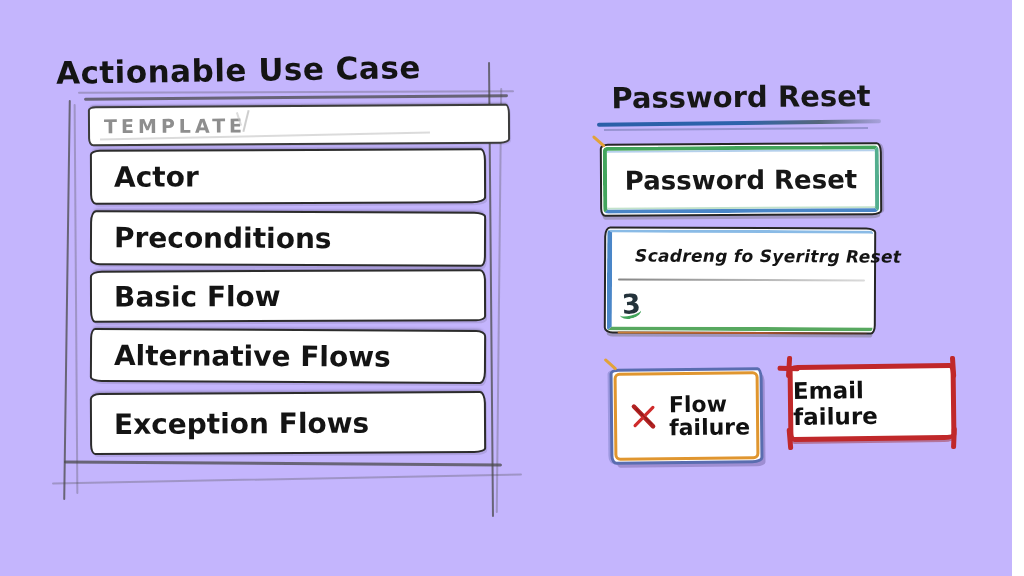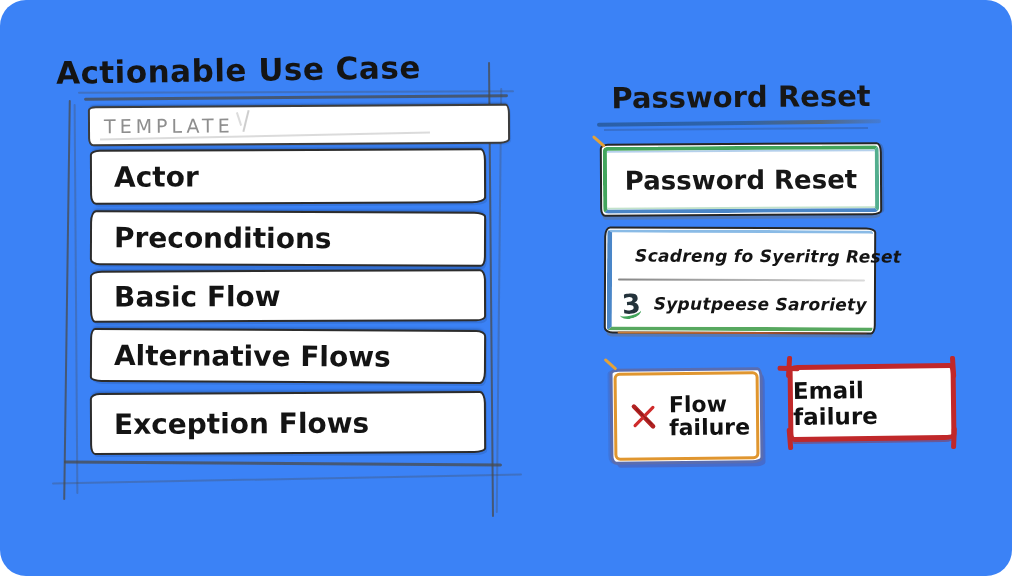--- a/index.html
+++ b/index.html
@@ -1,37 +1,36 @@
 <!DOCTYPE html>
 <html><head>
 <meta charset="utf-8">
 <style>
   html,body{margin:0;padding:0;background:#ffffff;}
   #canvas{
     position:relative;width:1012px;height:576px;overflow:hidden;
-    background:#3b82f6;
+    background:#c4b5fd;
     font-family:"DejaVu Sans", sans-serif;
     color:#171717;
-    border-radius:26px;
   }
   .hand{font-family:"DejaVu Sans", sans-serif;font-weight:600;}
   .abs{position:absolute;}
 
   
   .uc-title{left:56px;top:52px;font-size:31px;letter-spacing:.5px;transform:rotate(-0.9deg);color:#141414;}
   .frame-line{background:#4a4a4a;opacity:.75;border-radius:2px;}
   .frame-line.light{opacity:.3;}
   .tpl-header{
     left:88px;top:105px;width:404px;height:36px;background:#fff;
     border:2px solid #3c3c3c;border-radius:8px 4px 10px 5px/4px 10px 5px 8px;
     transform:rotate(-0.35deg);
     display:flex;align-items:center;padding-left:14px;
     box-shadow:0 -3px 2px -2px rgba(0,0,0,.25), 2px 2px 0 -1px rgba(0,0,0,.08);
   }
-  .tpl-header span{color:#8e8e8e;font-size:19px;letter-spacing:4px;font-weight:400;text-align:center;}
+  .tpl-header span{color:#8e8e8e;font-size:19px;letter-spacing:4px;font-weight:700;text-align:center;}
   .stray{left:245px;top:110px;width:2px;height:22px;background:#b9b9b9;transform:rotate(14deg);opacity:.7;}
   .stray2{left:238px;top:112px;width:2px;height:14px;background:#c4c4c4;transform:rotate(-18deg);opacity:.6;}
   .strike{left:100px;top:135px;width:330px;height:2px;background:#bdbdbd;transform:rotate(-1.2deg);opacity:.55;}
 
   .uc-row{
     left:90px;width:396px;background:#fff;
     border:2px solid #2c2c2c;
     display:flex;align-items:center;padding-left:22px;box-sizing:border-box;
     font-size:28px;font-weight:600;color:#141414;
     box-shadow:0 -4px 3px -3px rgba(0,0,0,.28), 2px 3px 0 -1px rgba(0,0,0,.10);
@@ -152,21 +151,20 @@
         <svg width="28" height="28" viewBox="0 0 28 28">
           <circle cx="11.5" cy="10.5" r="7.5" fill="none" stroke="#2a63b8" stroke-width="3.4"></circle>
           <circle cx="11.5" cy="10.5" r="7.5" fill="none" stroke="#174a8f" stroke-width="1.2" opacity=".6"></circle>
           <line x1="16.5" y1="16" x2="23" y2="22.5" stroke="#1c3f7a" stroke-width="4" stroke-linecap="round"></line>
         </svg>
         <span class="step-text">Scadreng fo Syeritrg Reset</span>
       </div>
       <div class="step-sep"></div>
       <div class="step-row">
         <span class="three hand">3</span>
-        <span class="step-text">Syputpeese Saroriety</span>
       </div>
     </div>
   </div>
 
   <div class="abs fail-left">
     <div class="abs corner-tick" style="left:-10px;top:-9px;"></div>
     <div class="fail-left-inner">
       <svg width="30" height="30" viewBox="0 0 30 30">
         <line x1="5" y1="5" x2="24" y2="25" stroke="#b22222" stroke-width="4.5" stroke-linecap="round"></line>
         <line x1="24" y1="6" x2="6" y2="24" stroke="#cf2b2b" stroke-width="3.2" stroke-linecap="round"></line>

